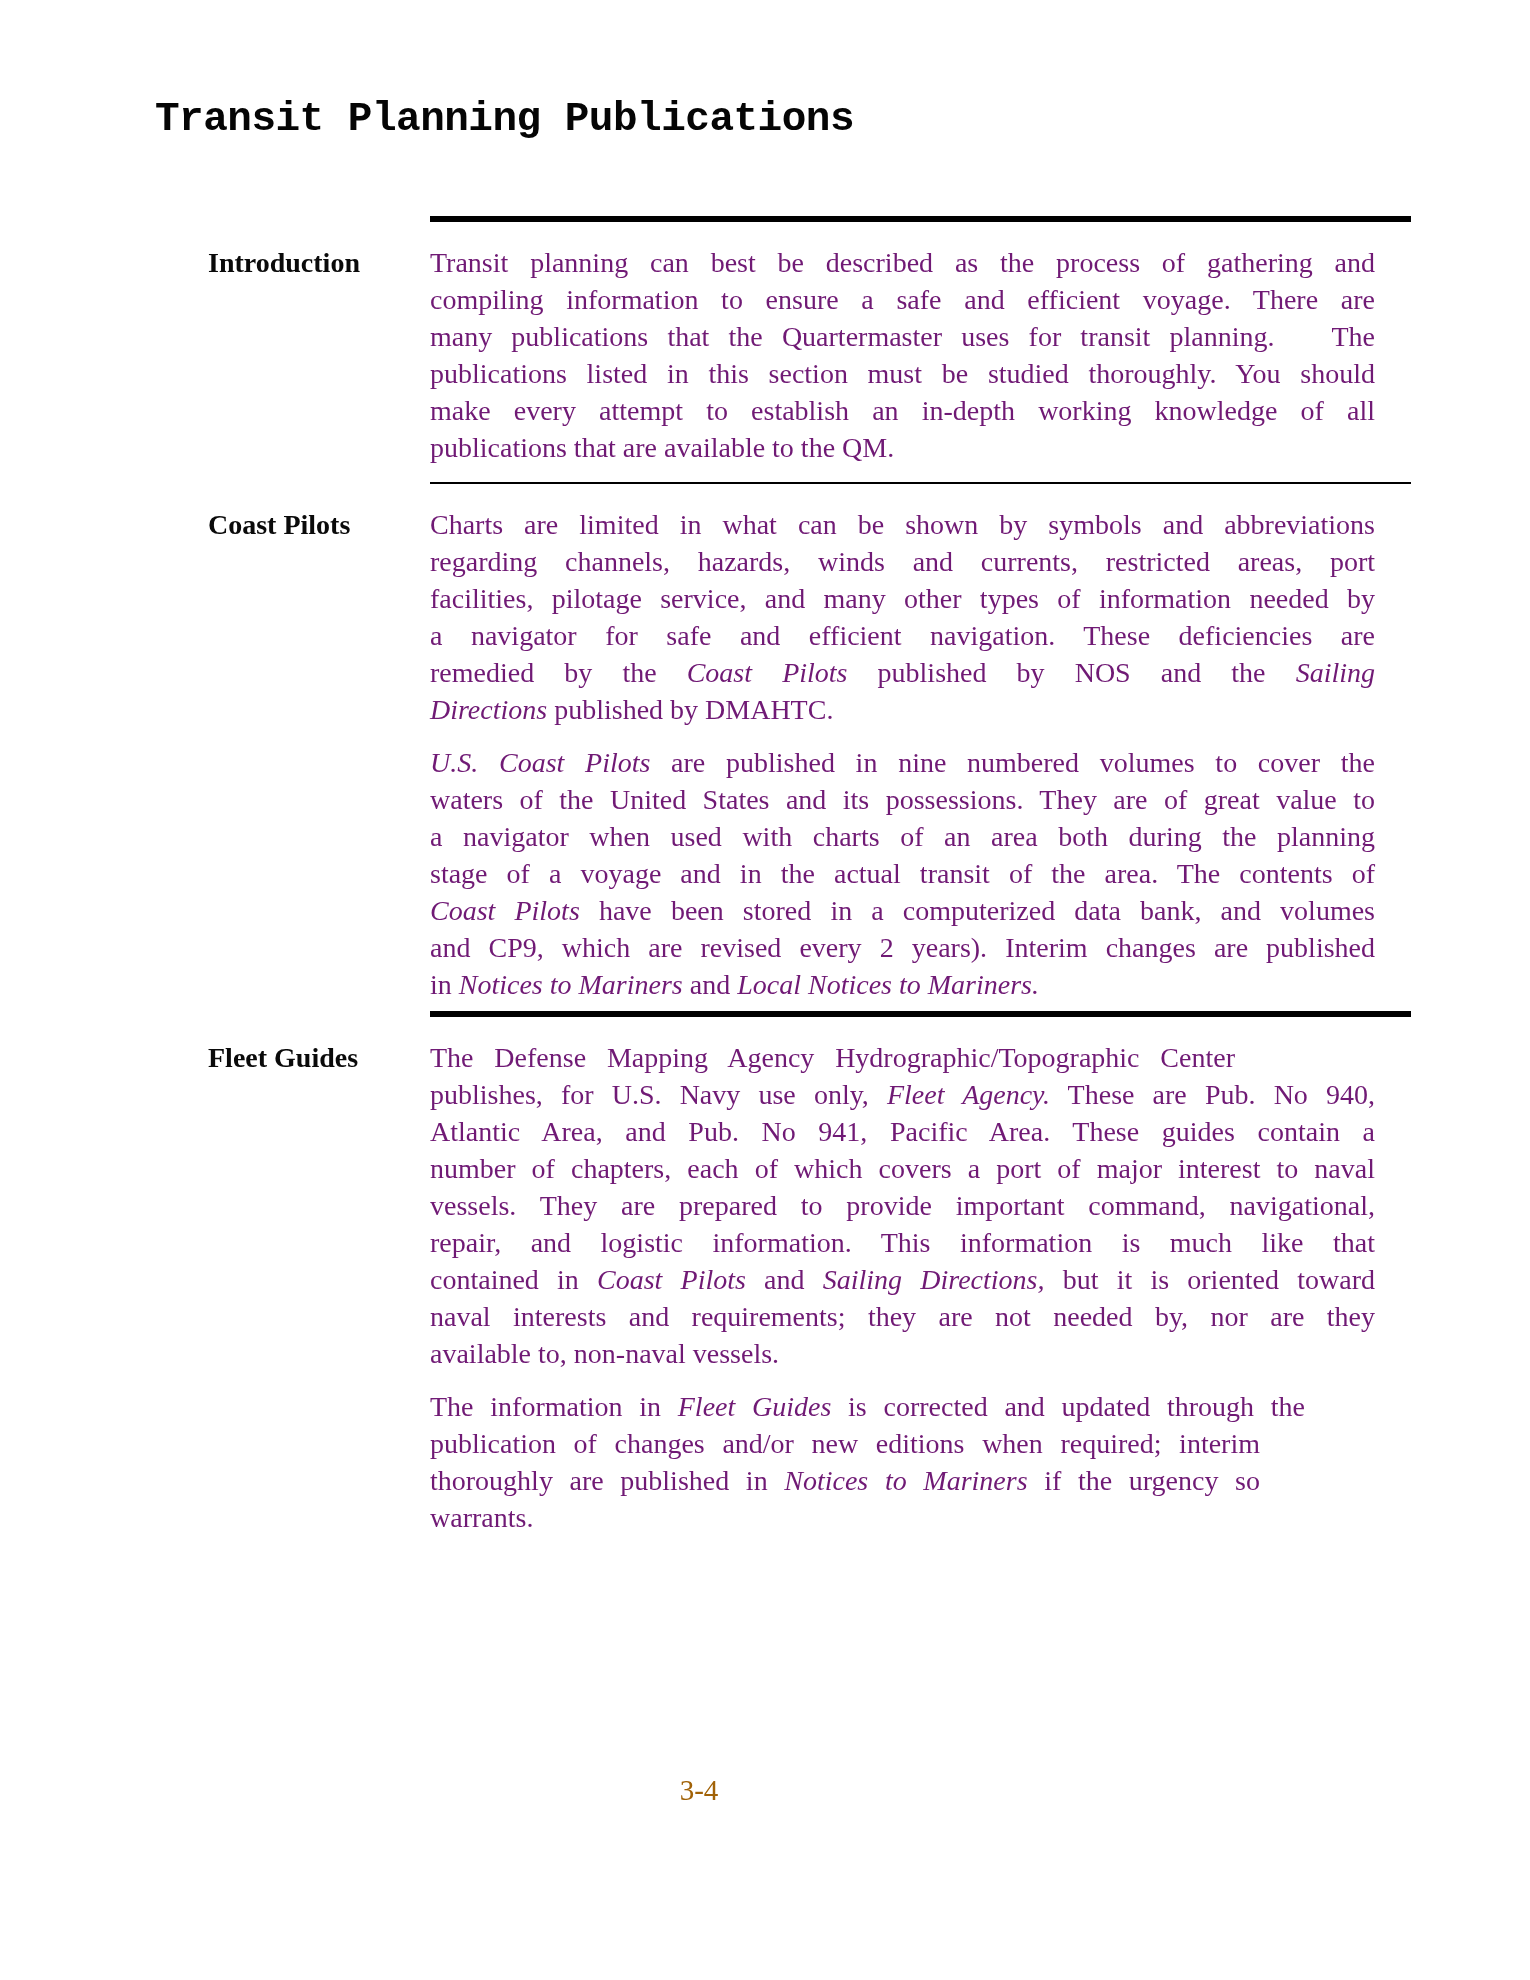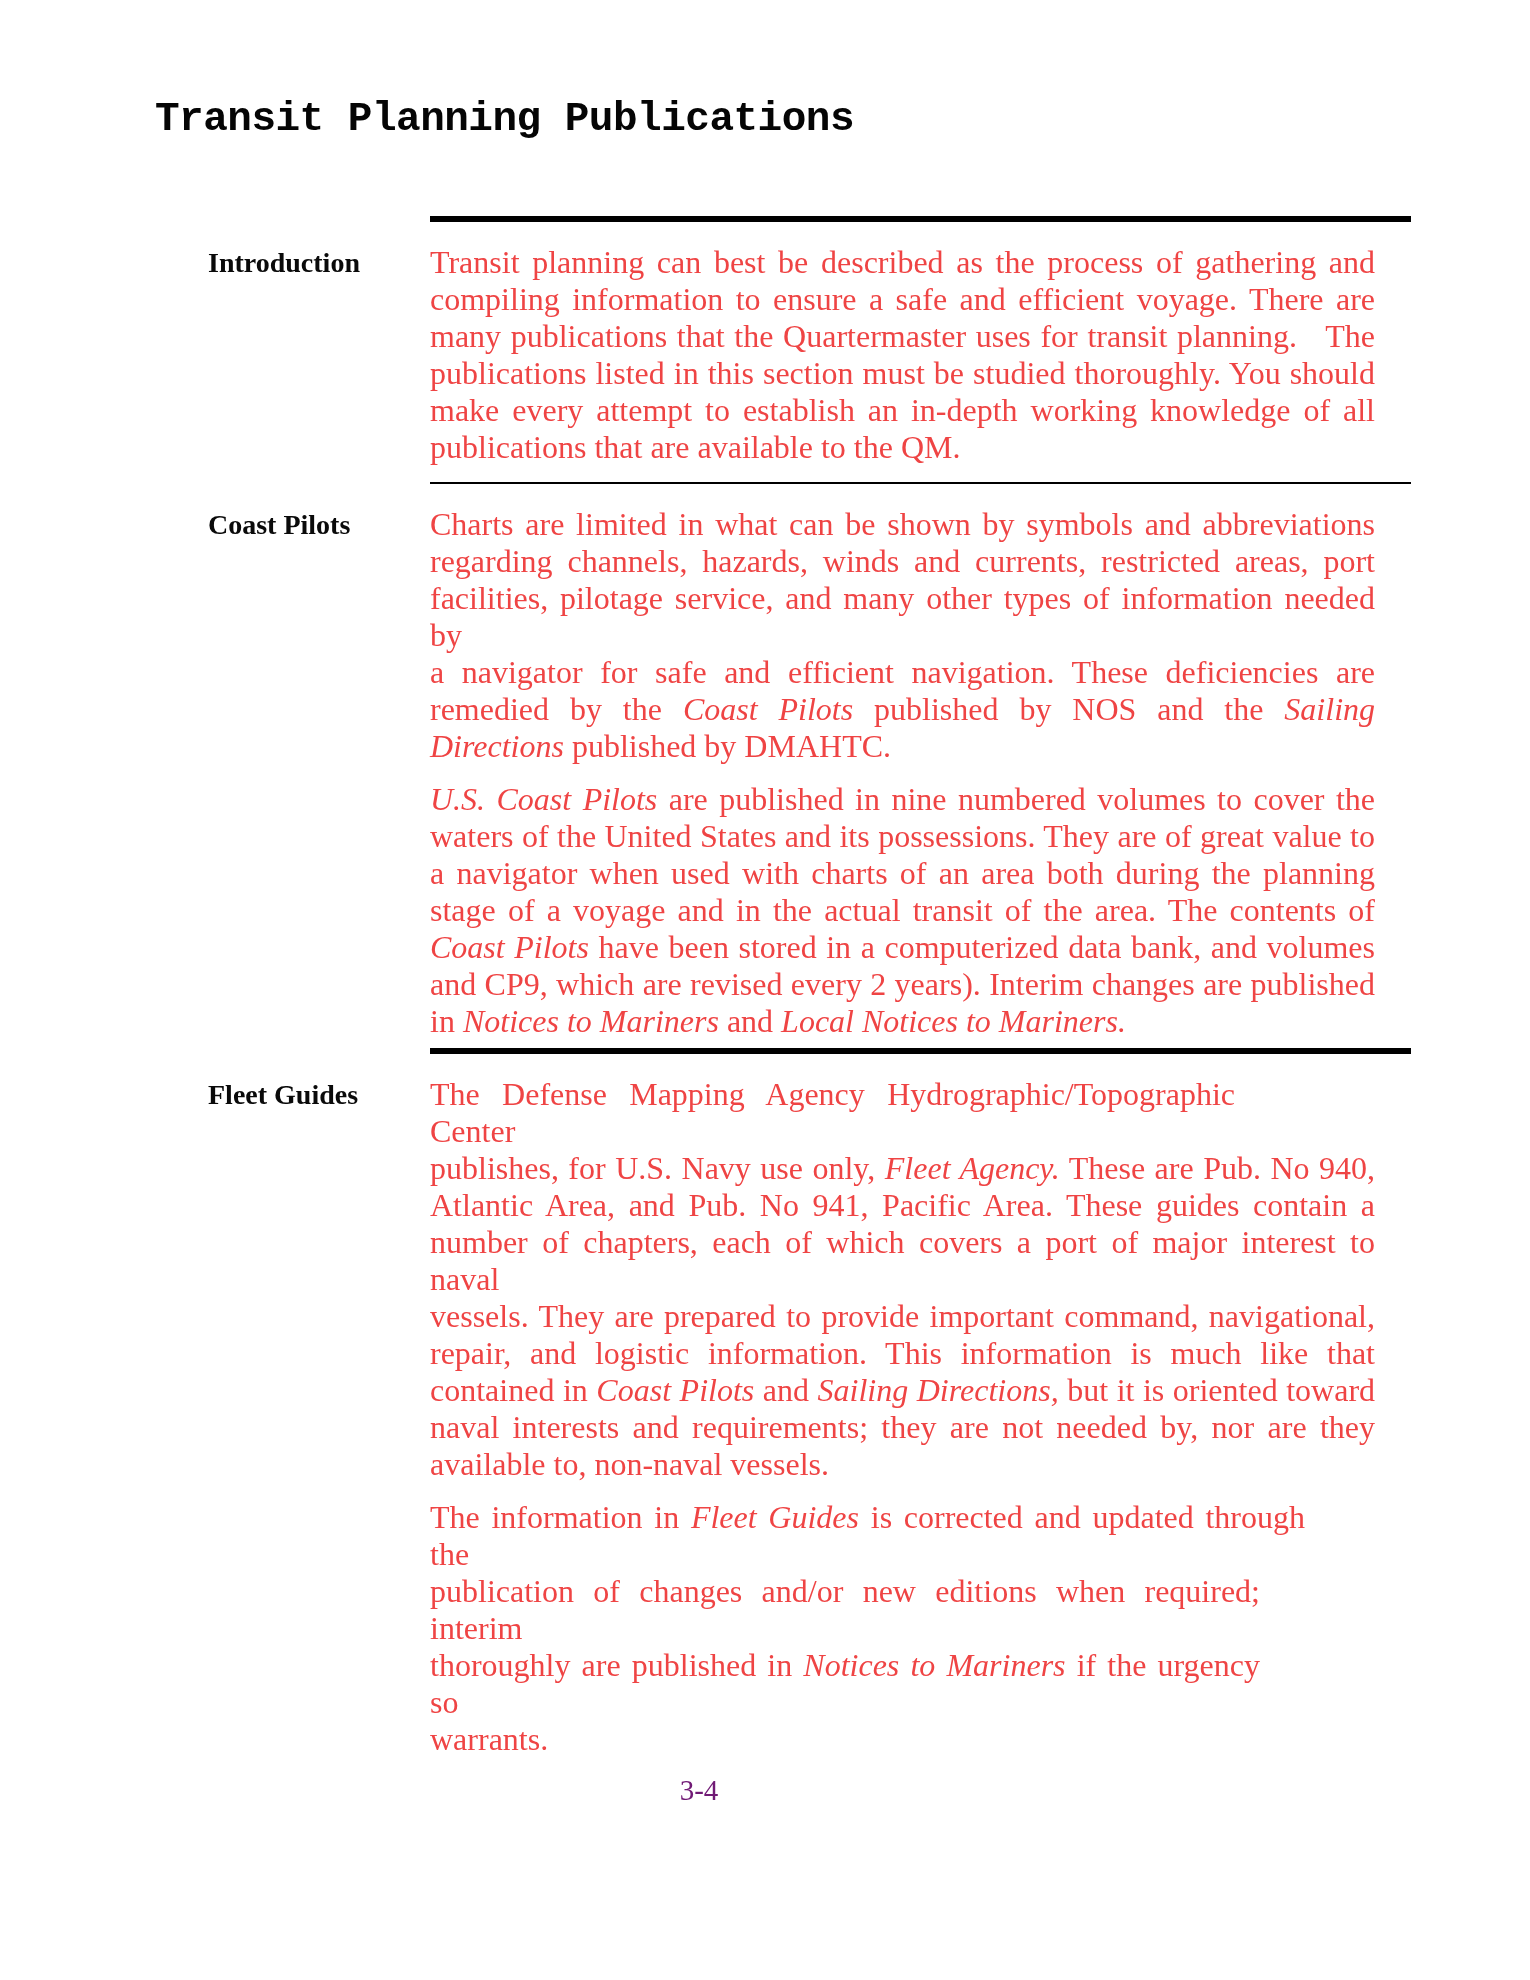--- a/index.html
+++ b/index.html
@@ -23,26 +23,26 @@
   .rule.thin  { height:2px; }
   .section:nth-child(2) .rule { margin-top:16px; }
   .section:nth-child(3) .rule { margin-top:8px; }
   .section .content { position:relative; margin-top:22px; margin-left:410px; width:981px; }
   .label {
     position:absolute; left:-222px; top:0;
     font-weight:bold; font-size:28px; line-height:37px; white-space:pre;
     color:#0a0a0a;
   }
   .para + .para { margin-top:16px; }
-  .line { font-size:32px; line-height:37px; white-space:pre-wrap; color:#ef4444; }
+  .line { font-size:28px; line-height:37px; white-space:pre-wrap; color:#701a75; }
   .line.j { text-align:justify; text-align-last:justify; width:945px; }
   .it { font-style:italic; }
   .page-number {
     position:absolute; left:0; top:1774px; width:1398px;
-    text-align:center; font-size:29px; color:#701a75;
+    text-align:center; font-size:29px; color:#a16207;
   }
 </style>
 </head>
 <body>
 
 <div class="title">Transit Planning Publications</div>
 
 <div class="sections">
     <div class="section">
       <div class="rule thick"></div>

